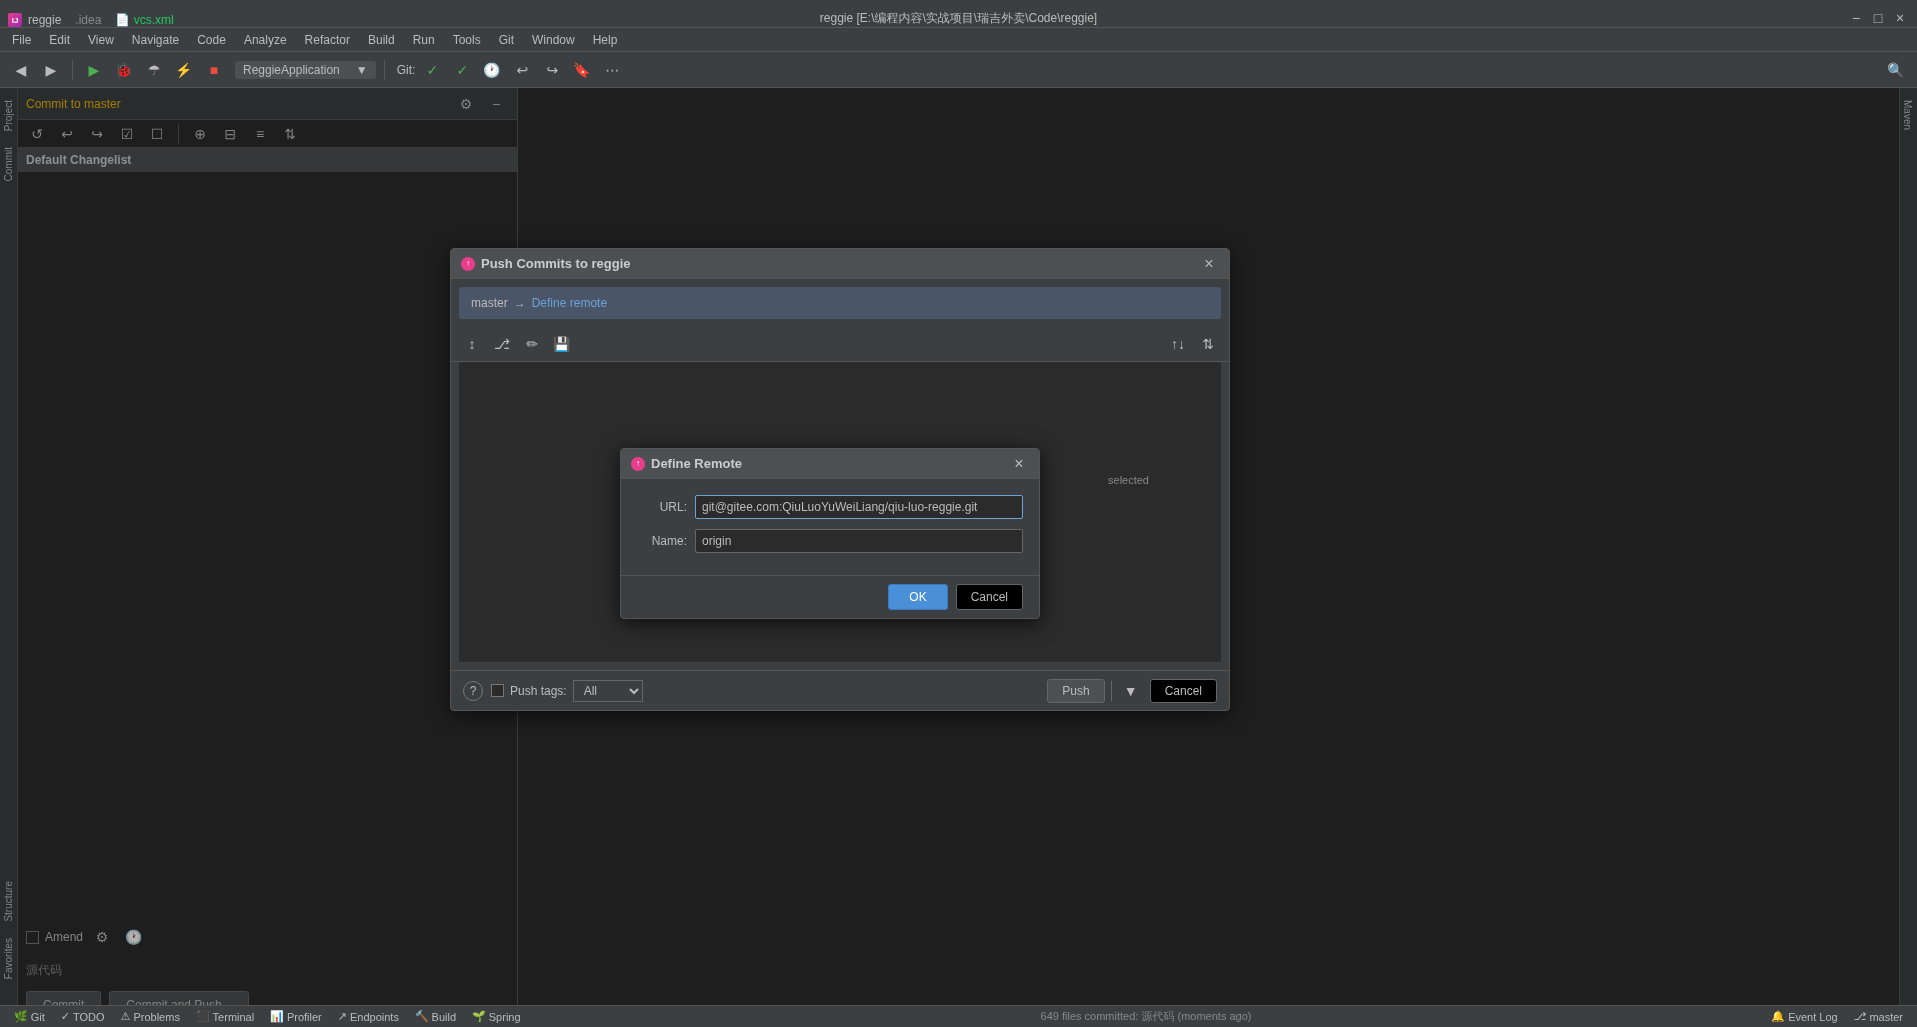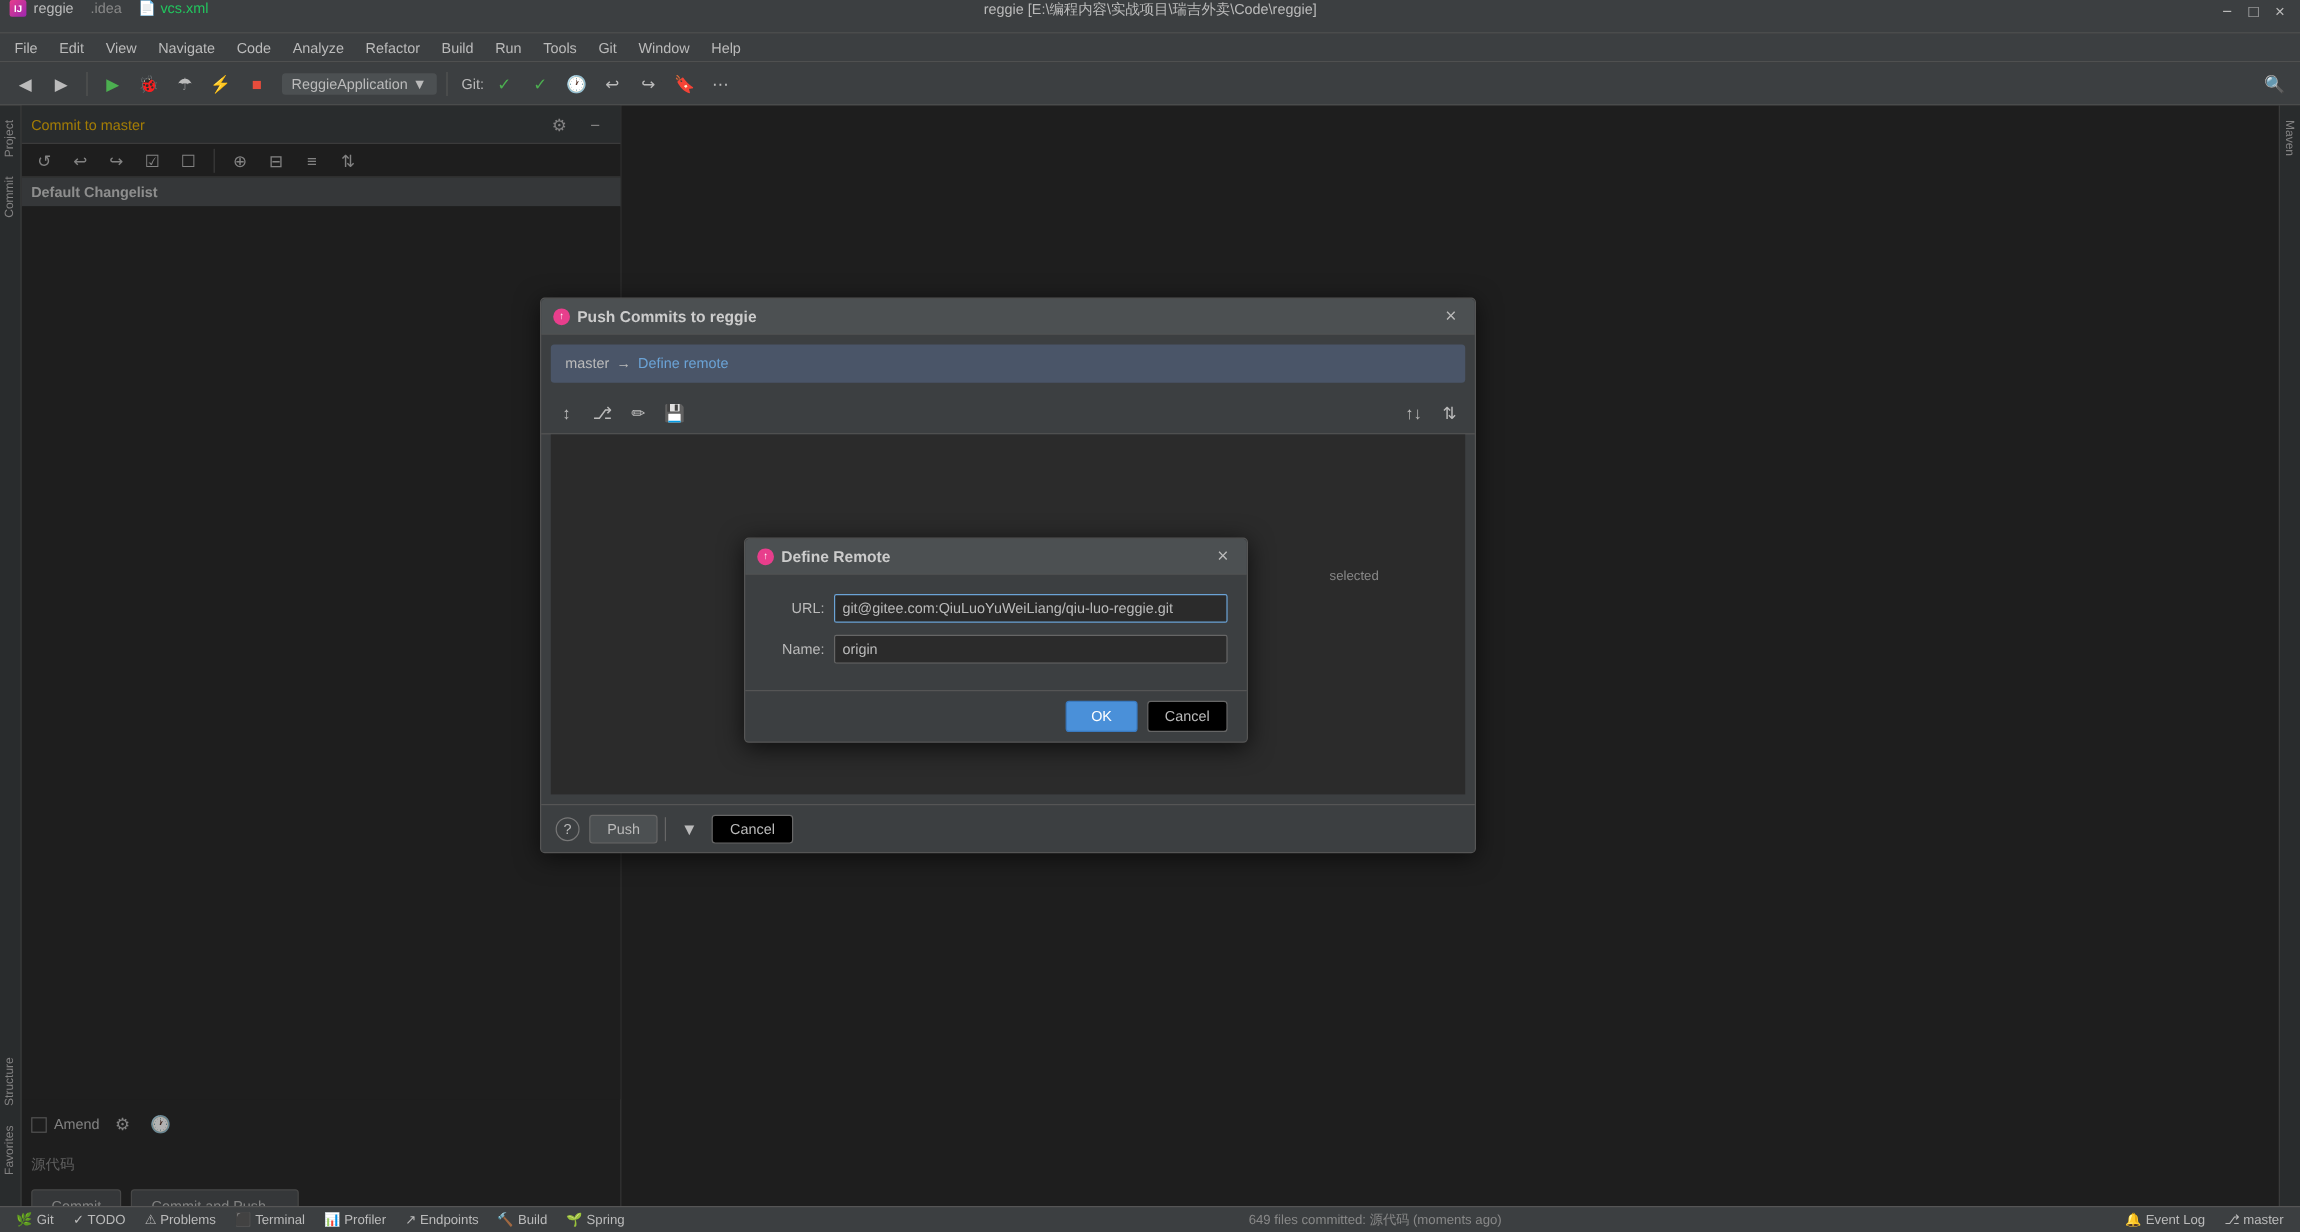--- a/index.html
+++ b/index.html
@@ -12,21 +12,21 @@
       color: #bbb;
       overflow: hidden;
       position: relative;
     }
 
     
     .title-bar {
       height: 28px;
       background: #3c3f41;
       display: flex;
-      align-items: flex-start;
+      align-items: flex-end;
       justify-content: space-between;
       padding: 0 8px;
       border-bottom: 1px solid #555;
     }
     .title-bar-left {
       display: flex;
       align-items: center;
       gap: 6px;
     }
     .title-bar-center {
@@ -91,21 +91,21 @@
       font-size: 14px;
       border-radius: 2px;
     }
     .toolbar-sep { width: 1px; height: 20px; background: #555; margin: 0 4px; }
     .toolbar-app {
       display: flex;
       align-items: center;
       background: #4c5052;
       border-radius: 3px;
       padding: 2px 8px;
-      gap: 4px;
+      gap: 16px;
       font-size: 12px;
       color: #bbb;
       cursor: pointer;
       margin-left: 4px;
     }
 
     
     .commit-panel {
       width: 500px;
       background: #2b2b2b;
@@ -600,20 +600,27 @@
       <div class="toolbar-btn">💾</div>
       <div style="flex:1;"></div>
       <div class="toolbar-btn">↑↓</div>
       <div class="toolbar-btn">⇅</div>
     </div>
     <div class="push-content">
       <div class="selected-count">selected</div>
     </div>
     <div class="push-footer">
       <div class="help-btn">?</div>
+      <div class="push-tags-row">
+        <div class="push-tags-check"></div>
+        <span class="push-tags-label">Push tags:</span>
+        <select class="push-tags-select">
+          <option>All</option>
+        </select>
+      </div>
       <div style="display:flex; gap:6px; align-items:center;">
         <button class="btn-push">
           <span>Push</span>
         </button>
         <div style="width:1px;height:20px;background:#666;"></div>
         <div class="toolbar-btn">▼</div>
         <button class="btn-cancel">Cancel</button>
       </div>
     </div>
   </div>

